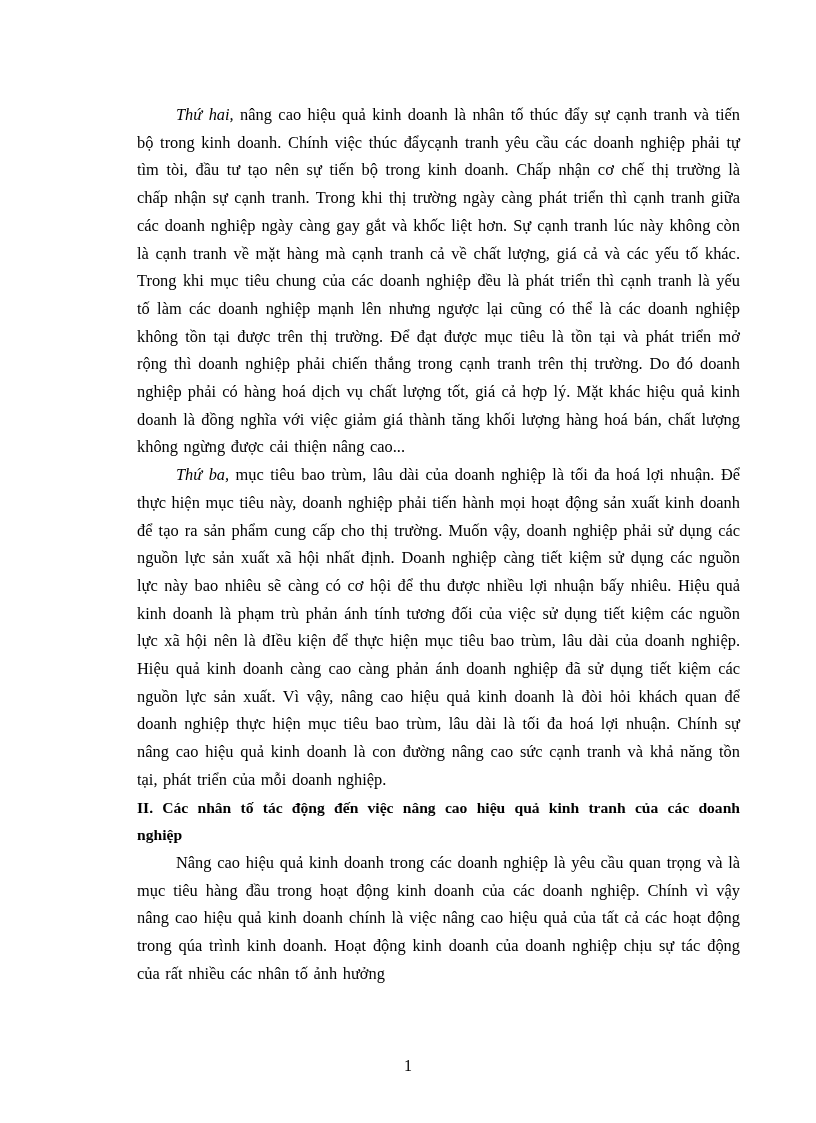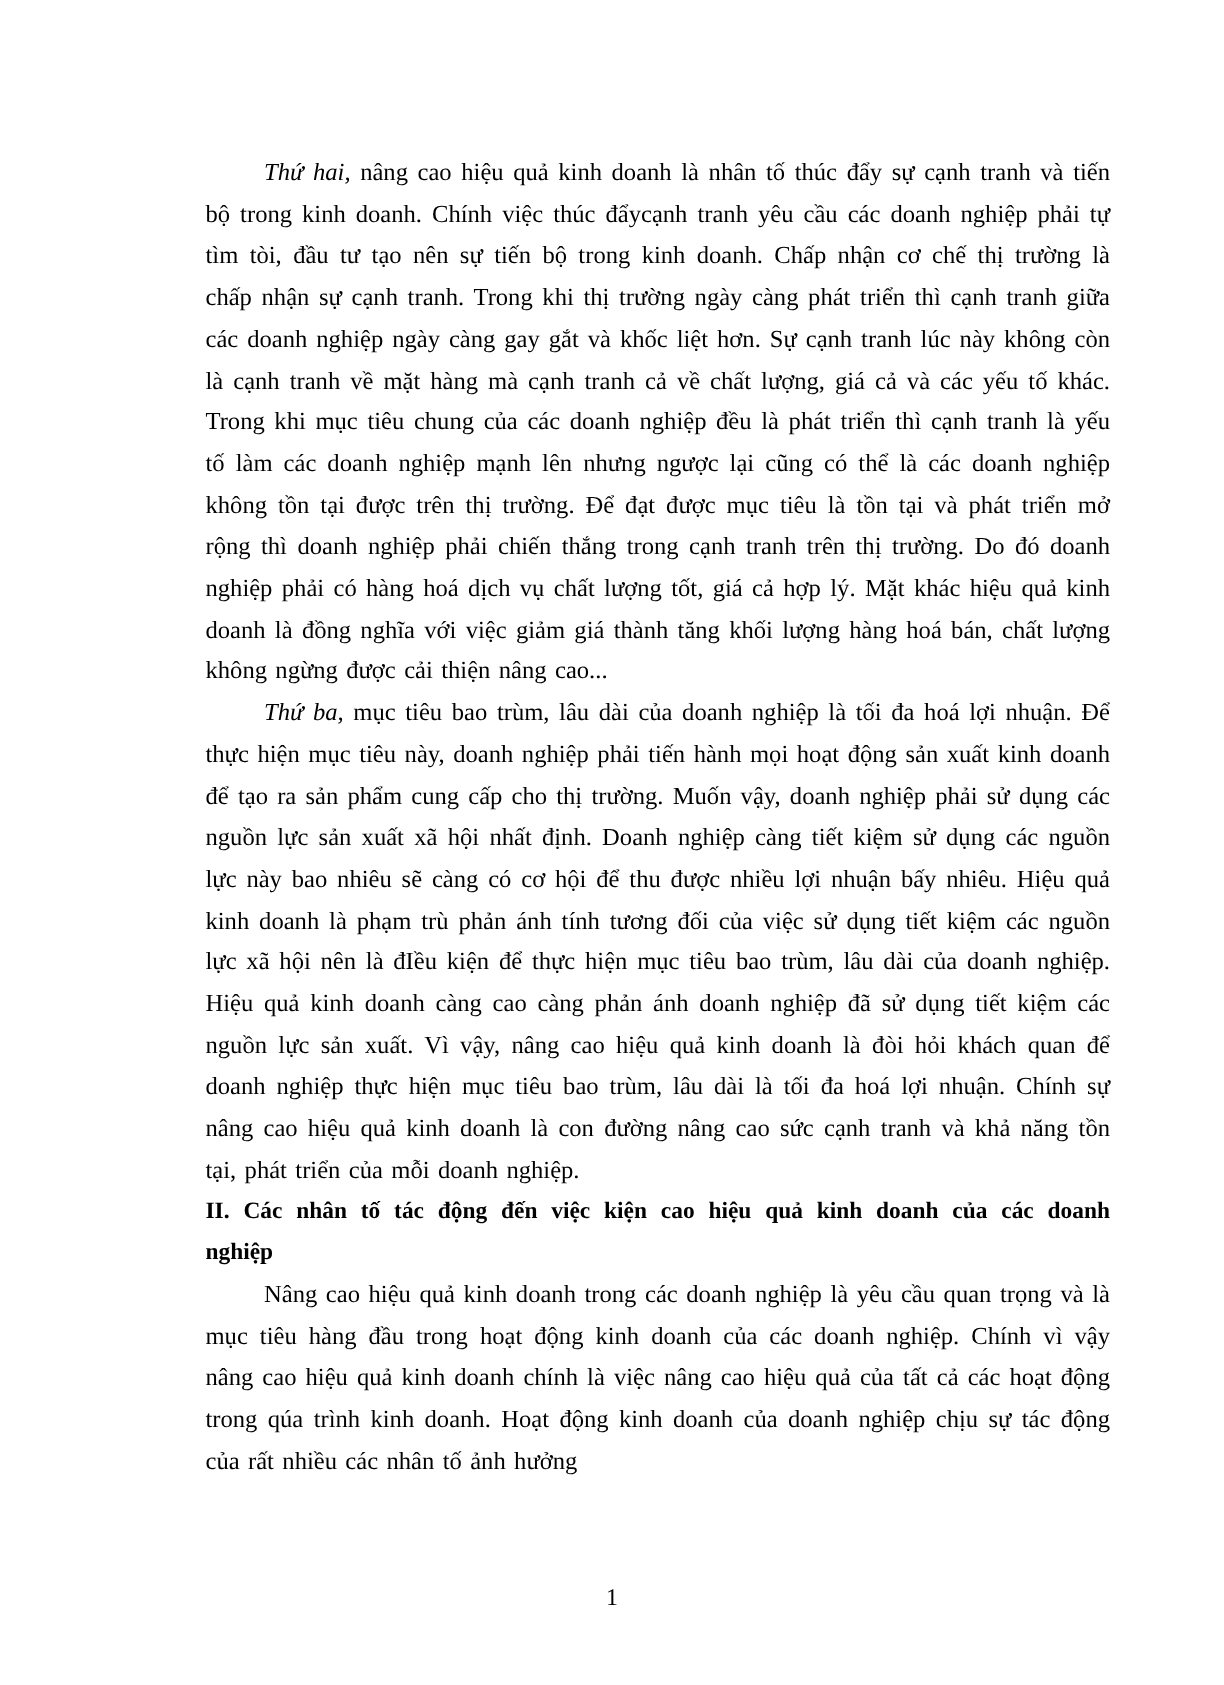--- a/index.html
+++ b/index.html
@@ -58,21 +58,21 @@
 </head>
 <body>
 
 <div class="page">
   <div class="content">
 
     <p class="body-para"><i class="lead">Thứ hai,</i><span> nâng cao hiệu quả kinh doanh là nhân tố thúc đẩy sự cạnh tranh và tiến bộ trong kinh doanh. Chính việc thúc đẩycạnh tranh yêu cầu các doanh nghiệp phải tự tìm tòi, đầu tư tạo nên sự tiến bộ trong kinh doanh. Chấp nhận cơ chế thị trường là chấp nhận sự cạnh tranh. Trong khi thị trường ngày càng phát triển thì cạnh tranh giữa các doanh nghiệp ngày càng gay gắt và khốc liệt hơn. Sự cạnh tranh lúc này không còn là cạnh tranh về mặt hàng mà cạnh tranh cả về chất lượng, giá cả và các yếu tố khác. Trong khi mục tiêu chung của các doanh nghiệp đều là phát triển thì cạnh tranh là yếu tố làm các doanh nghiệp mạnh lên nhưng ngược lại cũng có thể là các doanh nghiệp không tồn tại được trên thị trường. Để đạt được mục tiêu là tồn tại và phát triển mở rộng thì doanh nghiệp phải chiến thắng trong cạnh tranh trên thị trường. Do đó doanh nghiệp phải có hàng hoá dịch vụ chất lượng tốt, giá cả hợp lý. Mặt khác hiệu quả kinh doanh là đồng nghĩa với việc giảm giá thành tăng khối lượng hàng hoá bán, chất lượng không ngừng được cải thiện nâng cao...</span></p>
 
     <p class="body-para"><i class="lead">Thứ ba,</i><span> mục tiêu bao trùm, lâu dài của doanh nghiệp là tối đa hoá lợi nhuận. Để thực hiện mục tiêu này, doanh nghiệp phải tiến hành mọi hoạt động sản xuất kinh doanh để tạo ra sản phẩm cung cấp cho thị trường. Muốn vậy, doanh nghiệp phải sử dụng các nguồn lực sản xuất xã hội nhất định. Doanh nghiệp càng tiết kiệm sử dụng các nguồn lực này bao nhiêu sẽ càng có cơ hội để thu được nhiều lợi nhuận bấy nhiêu. Hiệu quả kinh doanh là phạm trù phản ánh tính tương đối của việc sử dụng tiết kiệm các nguồn lực xã hội nên là đIều kiện để thực hiện mục tiêu bao trùm, lâu dài của doanh nghiệp. Hiệu quả kinh doanh càng cao càng phản ánh doanh nghiệp đã sử dụng tiết kiệm các nguồn lực sản xuất. Vì vậy, nâng cao hiệu quả kinh doanh là đòi hỏi khách quan để doanh nghiệp thực hiện mục tiêu bao trùm, lâu dài là tối đa hoá lợi nhuận. Chính sự nâng cao hiệu quả kinh doanh là con đường nâng cao sức cạnh tranh và khả năng tồn tại, phát triển của mỗi doanh nghiệp.</span></p>
 
-    <p class="section-heading">II. Các nhân tố tác động đến việc kiện cao hiệu quả kinh doanh của các doanh nghiệp</p>
+    <p class="section-heading">II. Các nhân tố tác động đến việc nâng cao hiệu quả kinh tranh của các doanh nghiệp</p>
 
     <p class="body-para">Nâng cao hiệu quả kinh doanh trong các doanh nghiệp là yêu cầu quan trọng và là mục tiêu hàng đầu trong hoạt động kinh doanh của các doanh nghiệp. Chính vì vậy nâng cao hiệu quả kinh doanh chính là việc nâng cao hiệu quả của tất cả các hoạt động trong qúa trình kinh doanh. Hoạt động kinh doanh của doanh nghiệp chịu sự tác động của rất nhiều các nhân tố ảnh hưởng</p>
 
   </div>
 
   <div class="footer">
     <span class="page-number">1</span>
   </div>
 </div>
 

